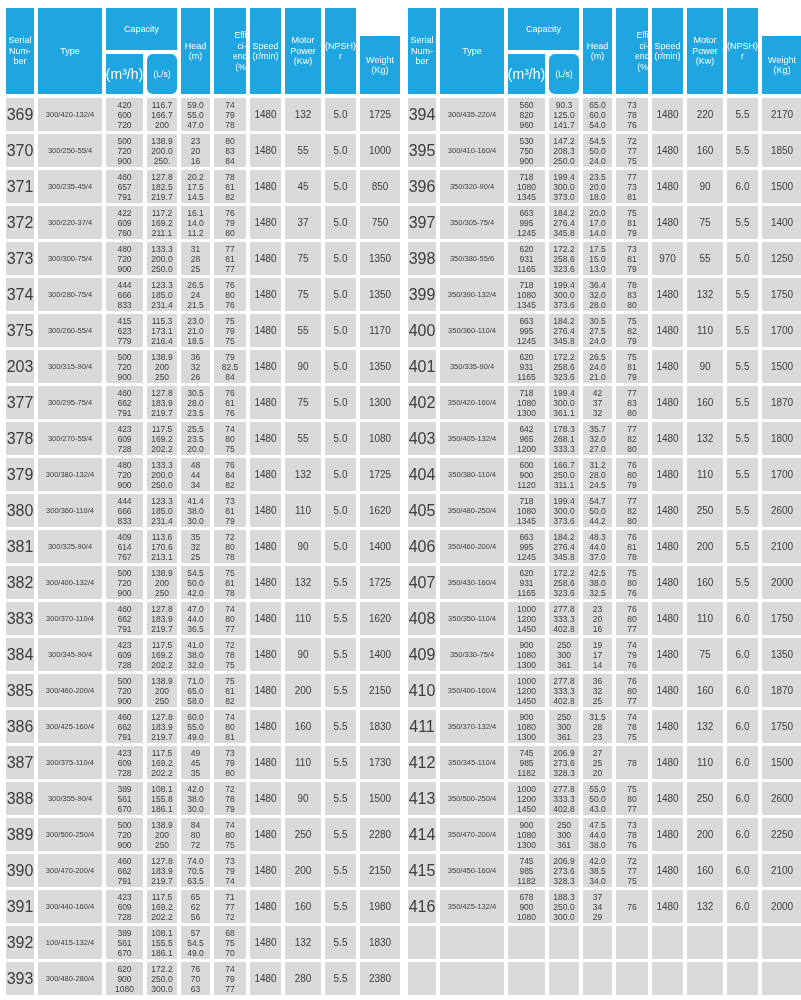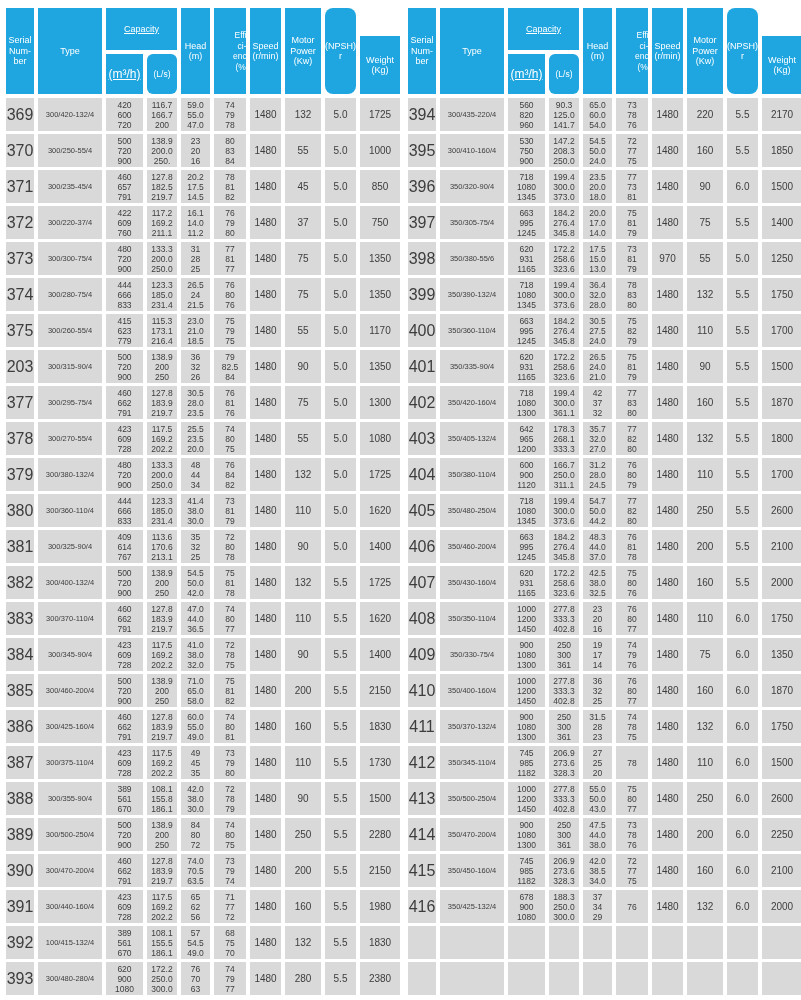--- a/index.html
+++ b/index.html
@@ -27,28 +27,28 @@
   .hcell{
     background:var(--header-bg);
     color:#ffffff;
     display:flex;align-items:center;justify-content:center;
     text-align:center;
     font-size:9px;line-height:10.5px;
     white-space:pre-line;
   }
   .h-serial{grid-column:1;grid-row:1/3;}
   .h-type{grid-column:2;grid-row:1/3;}
-  .h-capacity{grid-column:3/5;grid-row:1;text-decoration:underline;}
-  .h-m3h{grid-column:3;grid-row:2;font-size:12px;text-decoration:underline;}
+  .h-capacity{grid-column:3/5;grid-row:1;}
+  .h-m3h{grid-column:3;grid-row:2;font-size:14px;}
   .h-ls{grid-column:4;grid-row:2;font-size:8.5px;border-radius:6px;}
   .h-head{grid-column:5;grid-row:1/3;}
   .h-eff{grid-column:6;grid-row:1/3;font-size:8.5px;padding-left:24px;}
   .h-speed{grid-column:7;grid-row:1/3;}
   .h-power{grid-column:8;grid-row:1/3;}
-  .h-npsh{grid-column:9;grid-row:1/3;border-radius:8px;}
+  .h-npsh{grid-column:9;grid-row:1/3;}
   .h-weight{grid-column:10;grid-row:1/3;margin-top:28px;}
   .row{
     display:grid;
     grid-template-columns:var(--cols);
     gap:4px;
     height:33px;
     margin-bottom:3px;
   }
   .cell{
     background:var(--cell-bg);

